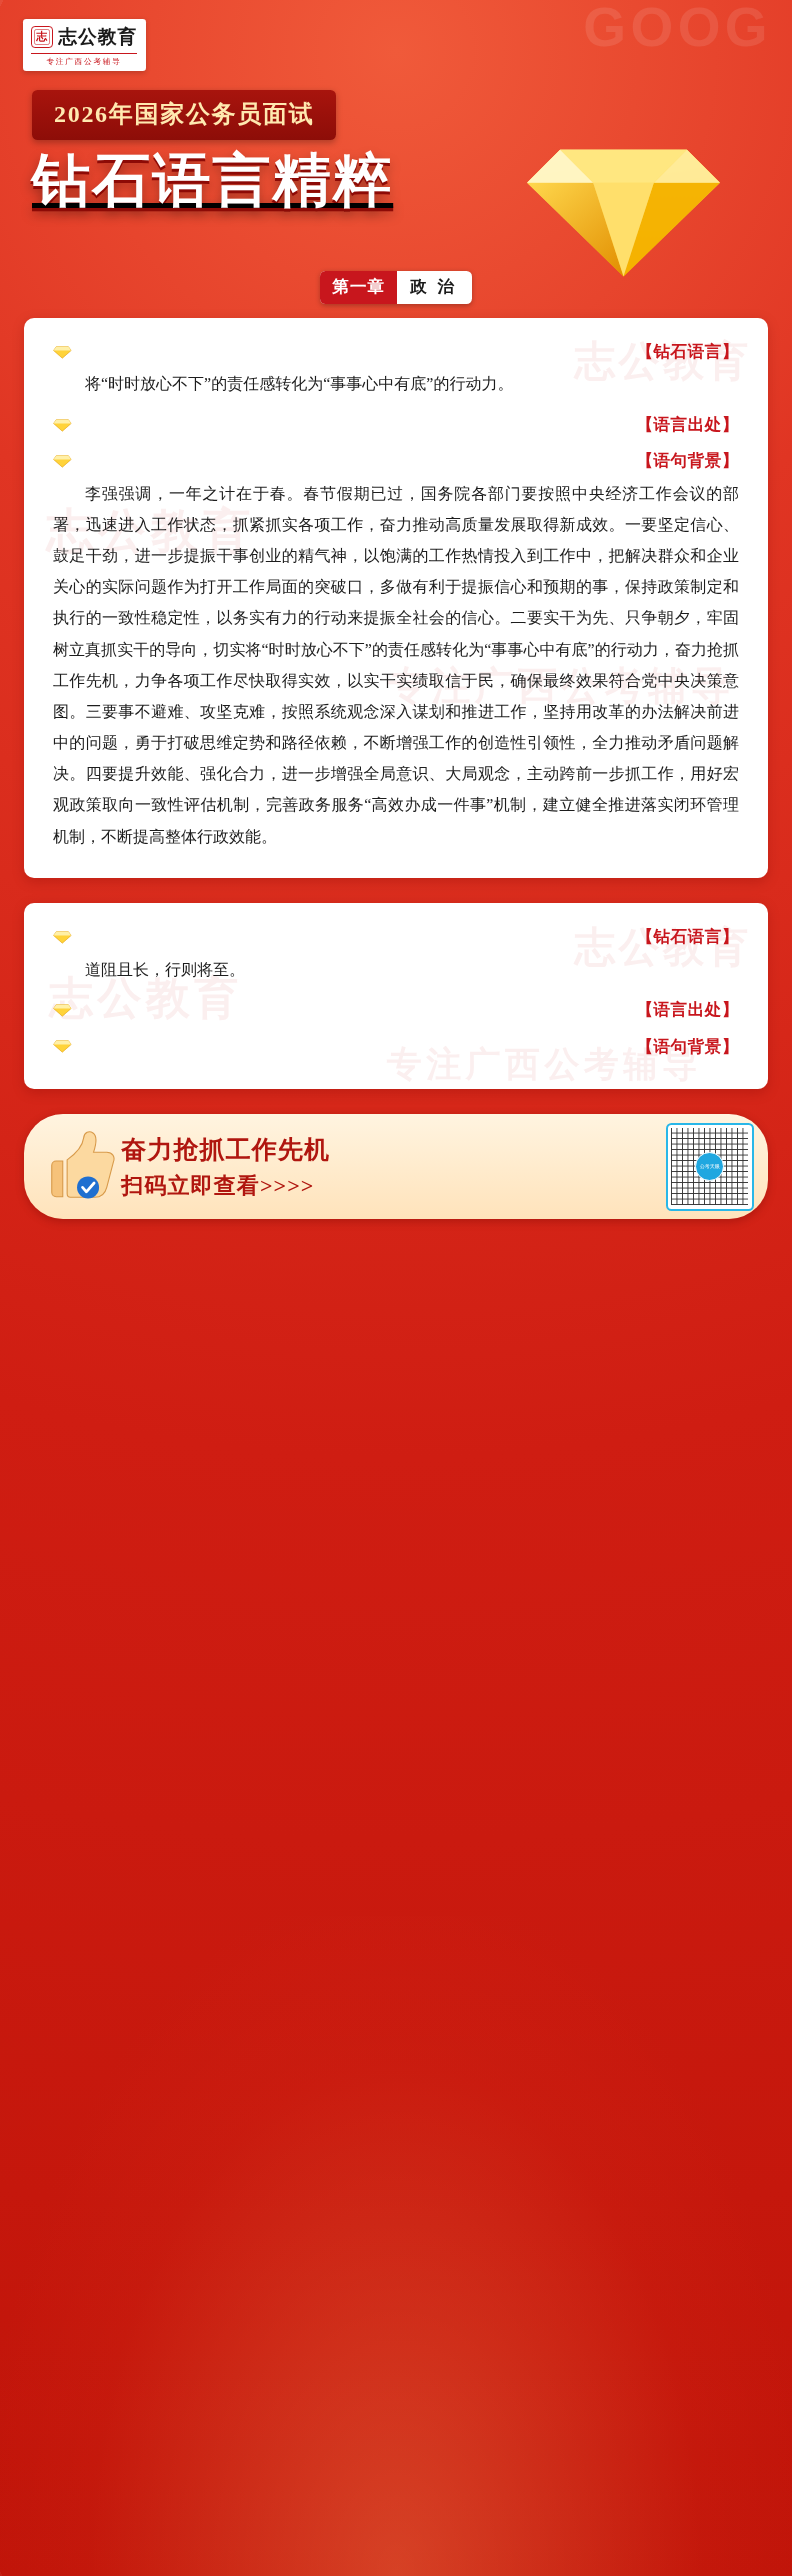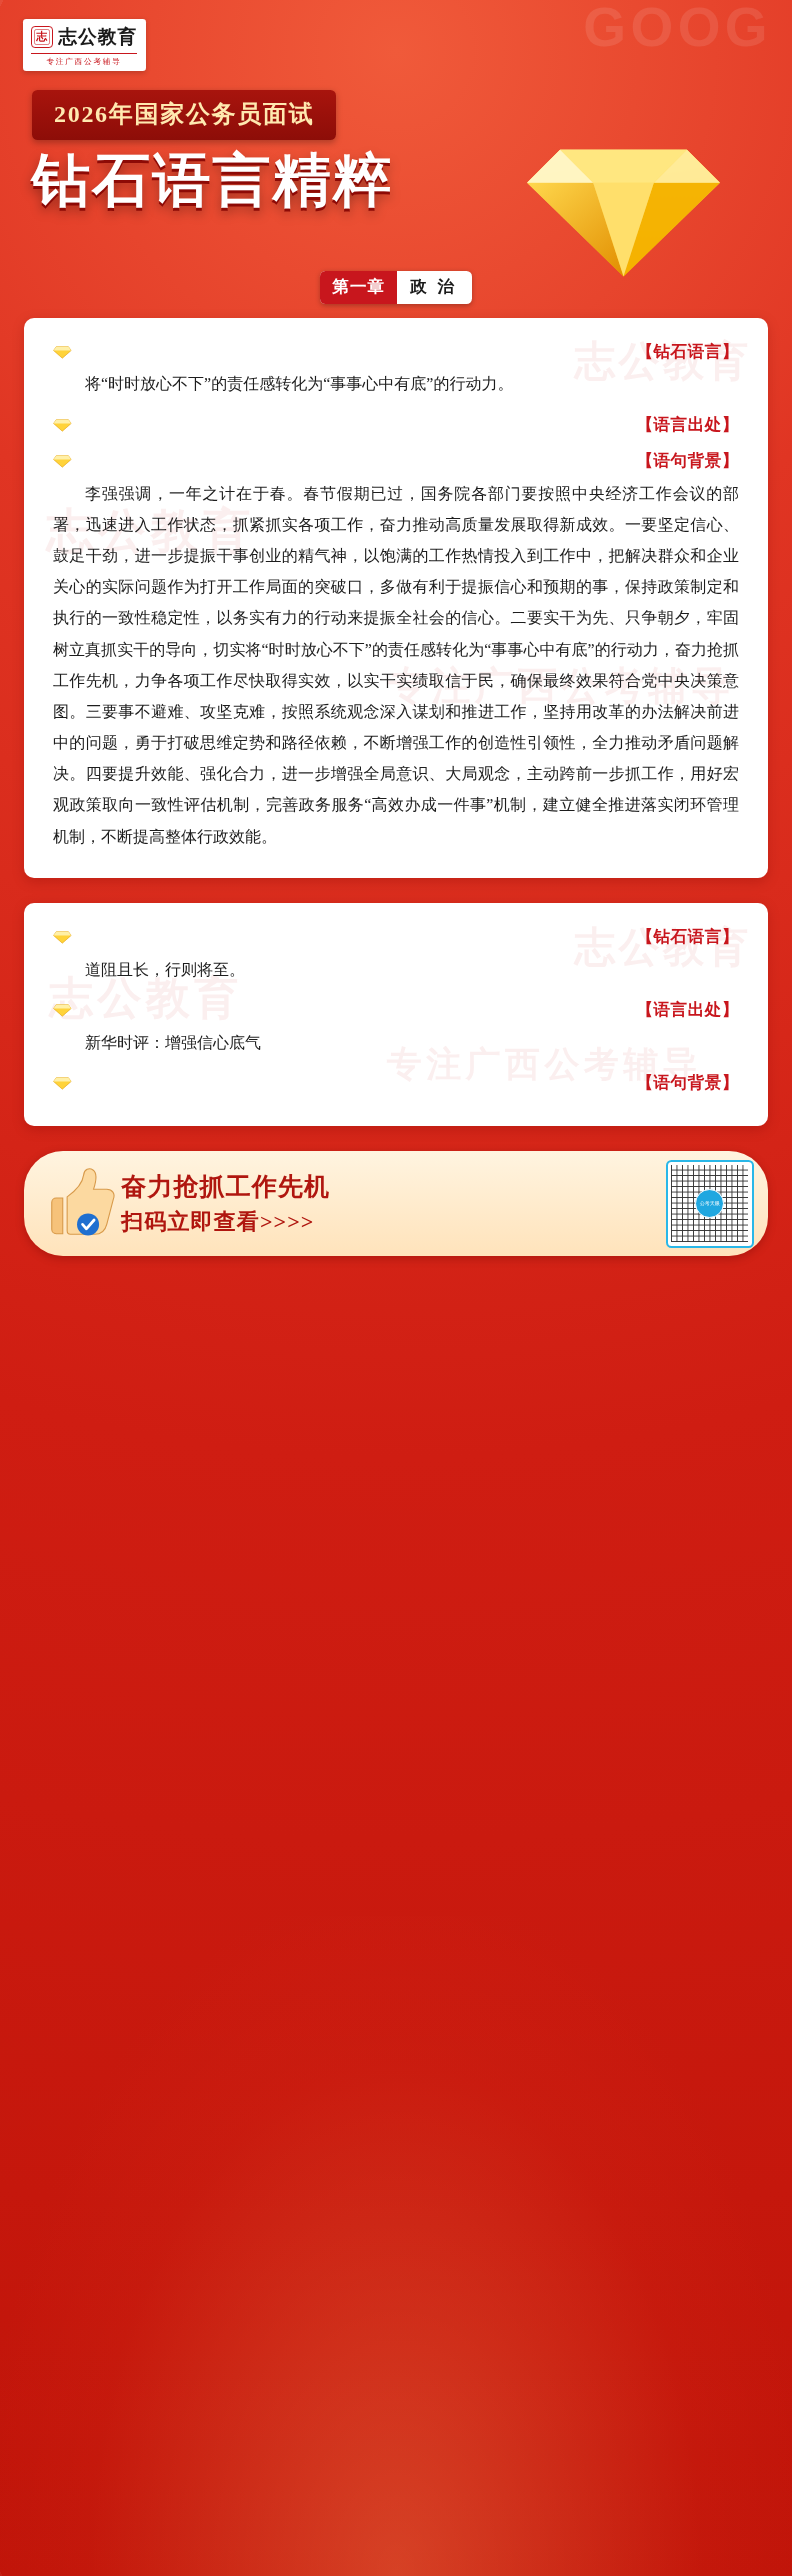--- a/index.html
+++ b/index.html
@@ -79,21 +79,21 @@
     position: absolute; top: 0; right: 20px;
     font-size: 55px; font-weight: bold; letter-spacing: 4.4px;
     color: rgba(255,255,255,0.10);
     font-family: "Liberation Sans", sans-serif;
     line-height: 1;
     pointer-events: none;
     user-select: none;
   }
 
   
-  .title-wrap { position: relative; padding: 6.6px 0 0 32px; height: 182px; }
+  .title-wrap { position: relative; padding: 6.6px 0 0 32px; height: 182px; text-decoration: underline; }
   .title-banner {
     display: inline-block;
     background: linear-gradient(180deg, #a8140d 0%, #8d0d08 100%);
     color: #ffe9b0;
     font-size: 24px; font-weight: bold;
     letter-spacing: 1.7px;
     padding: 8.8px 22px 10px 22px;
     border-radius: 5.5px;
     box-shadow: 0 2.2px 6.6px rgba(0,0,0,0.25);
     font-family: "Liberation Serif", "DejaVu Serif", serif;
@@ -356,23 +356,20 @@
     </div>
 
     <div class="sec">
       <div class="sec-head">
         <svg class="mini-diamond" viewBox="0 0 34 26">
           <polygon points="6,3 28,3 33,10 17,24 1,10" fill="#ffd33a" stroke="#e09b00" stroke-width="1"></polygon>
           <polygon points="6,3 28,3 33,10 1,10" fill="#fff0a8"></polygon>
         </svg>
         <div class="sec-label">【语言出处】</div>
       </div>
-      <div class="sec-body">
-        <p>新华时评：增强信心底气</p>
-      </div>
     </div>
 
     <div class="sec">
       <div class="sec-head">
         <svg class="mini-diamond" viewBox="0 0 34 26">
           <polygon points="6,3 28,3 33,10 17,24 1,10" fill="#ffd33a" stroke="#e09b00" stroke-width="1"></polygon>
           <polygon points="6,3 28,3 33,10 1,10" fill="#fff0a8"></polygon>
         </svg>
         <div class="sec-label">【语句背景】</div>
       </div>

